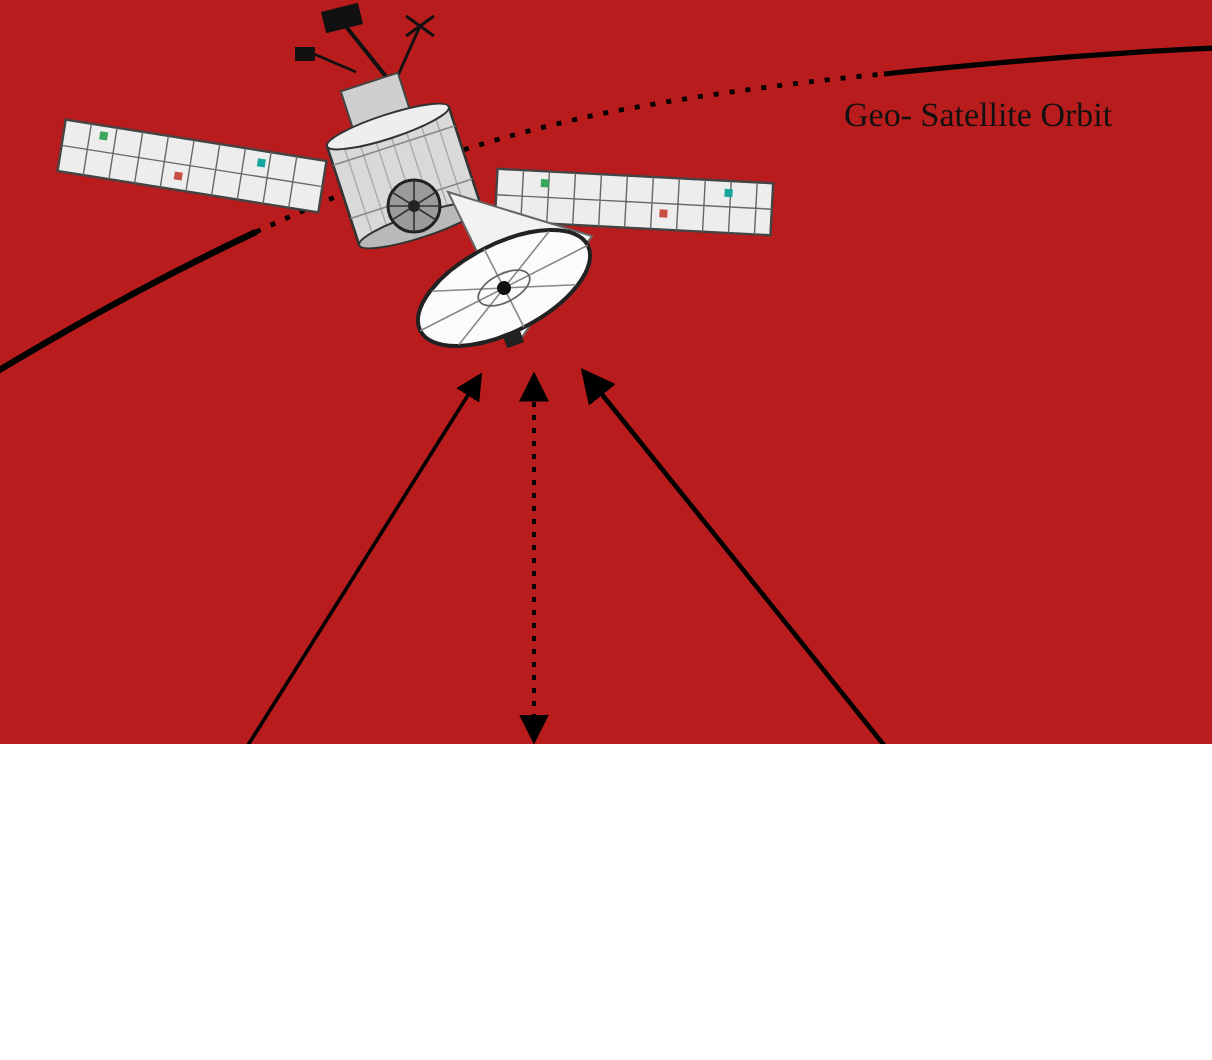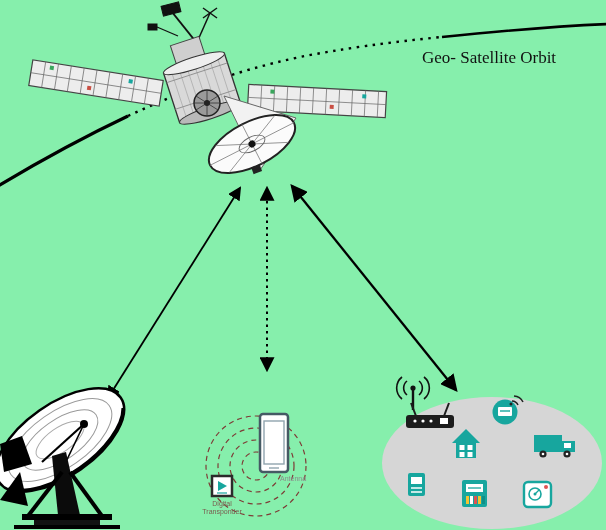--- a/index.html
+++ b/index.html
@@ -1,19 +1,19 @@
 <!DOCTYPE html>
 <html><head>
 <meta charset="utf-8">
 <style>
   html,body{margin:0;padding:0;background:#ffffff;}
   .canvas{
     position:relative;
-    width:606px;height:530px;
-    background:#86efac;
+    width:606px;height:372px;
+    background:#b91c1c;
     font-family:"Liberation Sans", sans-serif;
     overflow:hidden;
   }
   svg{display:block;}
   text{font-family:"Liberation Sans", sans-serif;}
   .orbit-label{font-family:"Liberation Serif", serif;font-size:17px;fill:#111;}
   .tiny-label{font-size:7px;fill:#7a5c4f;}
   .antenna-label{font-size:7px;fill:#8a8a8a;}
 </style>
 </head>

